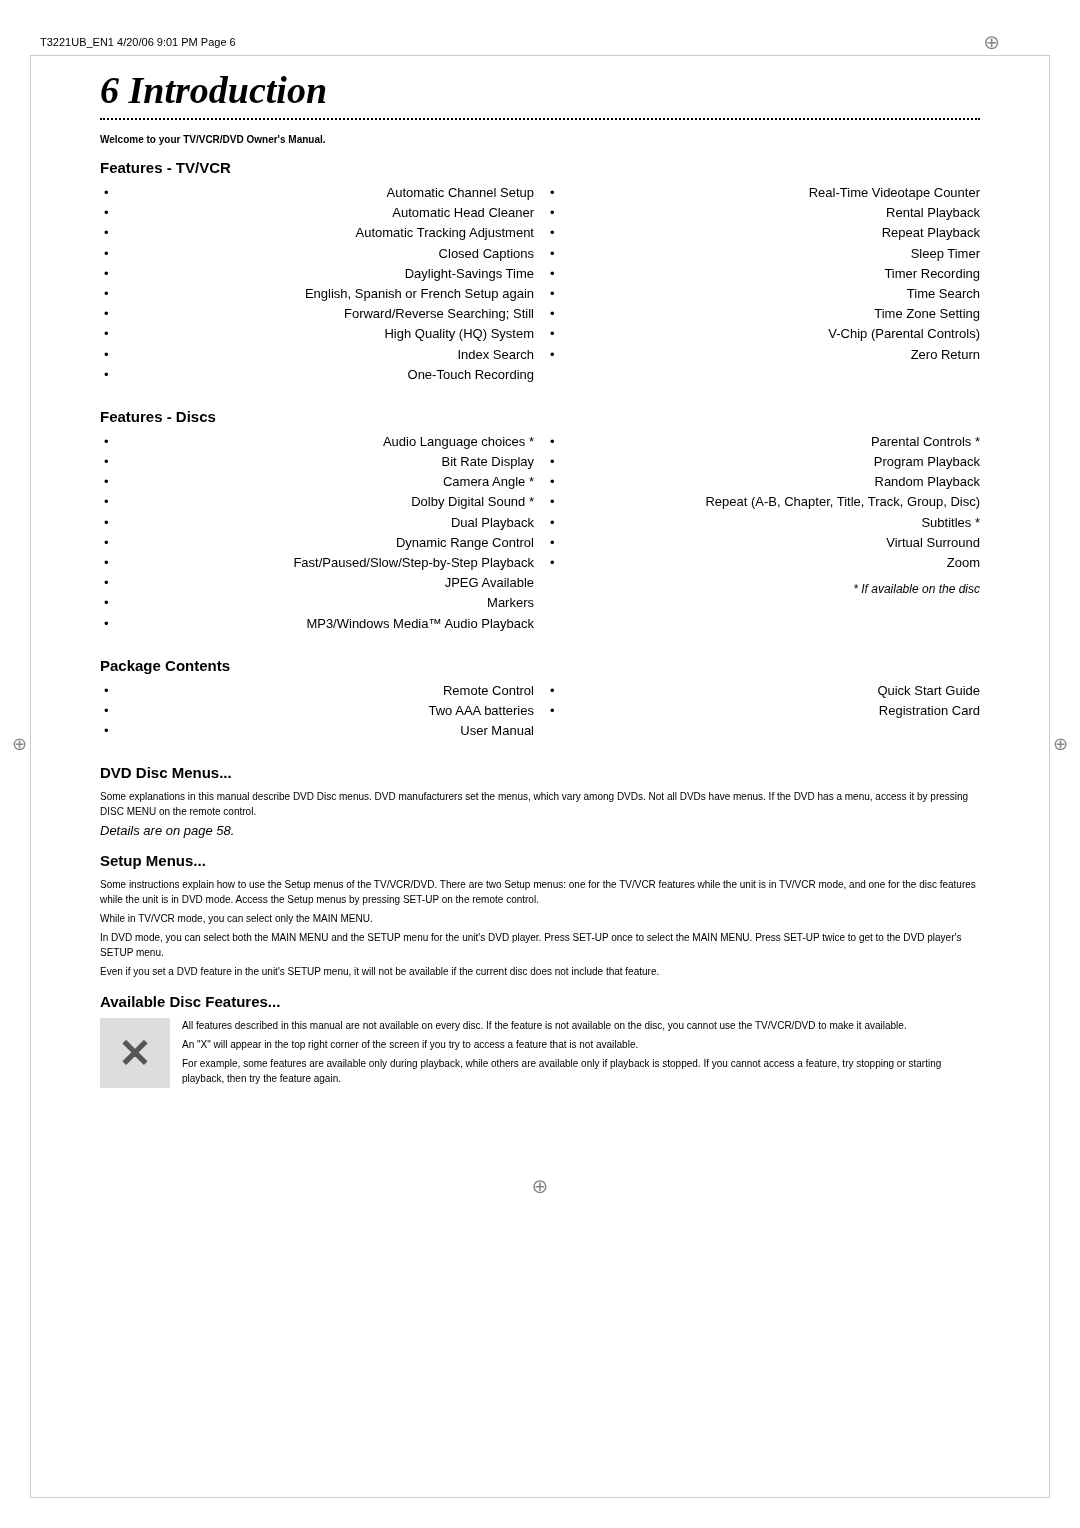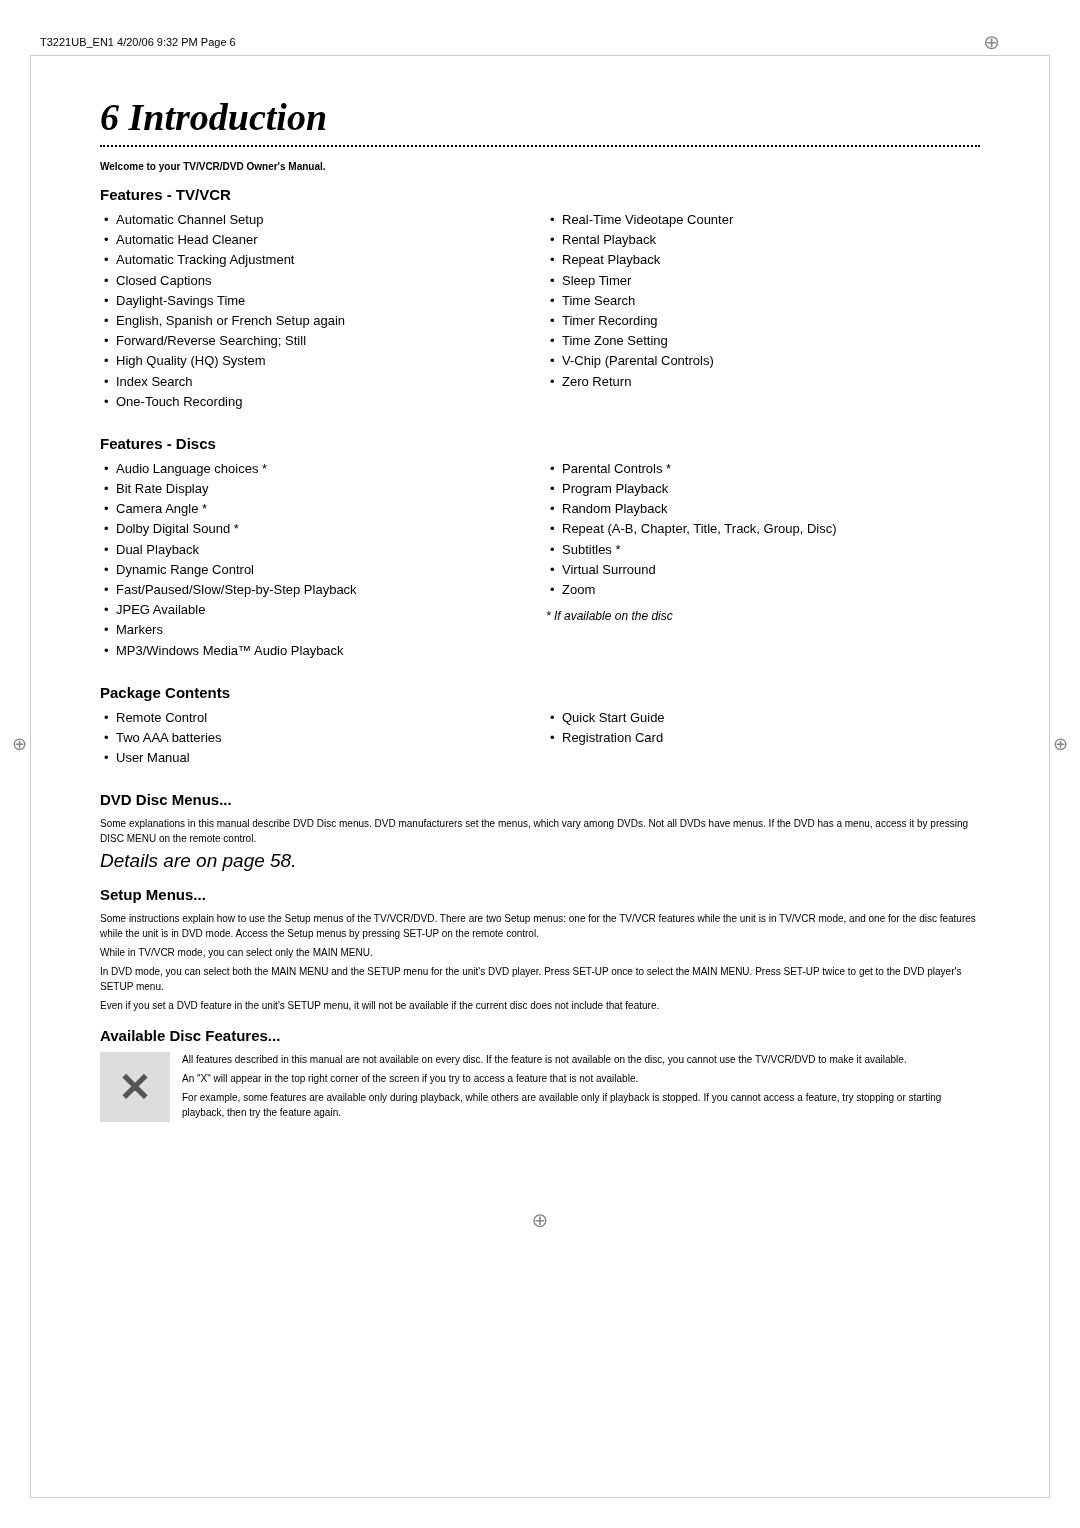--- a/index.html
+++ b/index.html
@@ -43,21 +43,20 @@
     .content {
       padding: 10px 60px 60px 60px;
     }
 
     .chapter-title {
       font-size: 38px;
       font-style: italic;
       font-weight: bold;
       margin-bottom: 6px;
       font-family: Georgia, serif;
-      margin-top: 27px;
     }
 
     .dotted-line {
       border-top: 2px dotted #000;
       margin-bottom: 14px;
     }
 
     .welcome-text {
       font-size: 10px;
       font-weight: bold;
@@ -67,20 +66,21 @@
     .section-title {
       font-size: 15px;
       font-weight: bold;
       margin-bottom: 8px;
     }
 
     .two-col {
       display: flex;
       gap: 12px;
       margin-bottom: 6px;
+      text-align: right;
     }
 
     .col {
       flex: 1;
     }
 
     .bullet-list {
       list-style: none;
       padding: 0;
       margin: 0 0 10px 0;
@@ -113,21 +113,21 @@
     }
 
     .body-text {
       font-size: 10px;
       line-height: 1.5;
       margin-bottom: 4px;
     }
 
     .italic-body {
       font-style: italic;
-      font-size: 19px;
+      font-size: 13px;
       margin-bottom: 8px;
     }
 
     .available-disc-section {
       display: flex;
       gap: 12px;
       margin-bottom: 10px;
     }
 
     .x-icon-box {
@@ -154,21 +154,21 @@
       line-height: 1.5;
     }
 
   </style>
 </head>
 <body>
 
 <div class="page-container">
 
   <div style="display:flex; justify-content:space-between; align-items:center; margin-bottom:4px;">
-    <span class="page-header-text">T3221UB_EN1  4/20/06  9:32 PM  Page 6</span>
+    <span class="page-header-text">T3221UB_EN1  4/20/06  9:01 PM  Page 6</span>
     <span style="font-size:20px; color:#888; margin-right:40px;">⊕</span>
   </div>
 
   <div class="page-border"></div>
 
   <div style="position:absolute; left:12px; top:48%; font-size:18px; color:#888;">⊕</div>
 
   <div style="position:absolute; right:12px; top:48%; font-size:18px; color:#888;">⊕</div>
 
   <div class="content">
@@ -197,22 +197,22 @@
               <li>One-Touch Recording</li>
             </ul>
         </div>
         <div class="col">
           <ul class="bullet-list">
 
           <li>Real-Time Videotape Counter</li>
               <li>Rental Playback</li>
               <li>Repeat Playback</li>
               <li>Sleep Timer</li>
+              <li>Timer Recording</li>
               <li>Time Search</li>
-              <li>Timer Recording</li>
               <li>Time Zone Setting</li>
               <li>V-Chip (Parental Controls)</li>
               <li>Zero Return</li>
             </ul>
         </div>
       </div>
     </div>
 
     <div class="section-block">
       <div class="section-title">Features - Discs</div>

